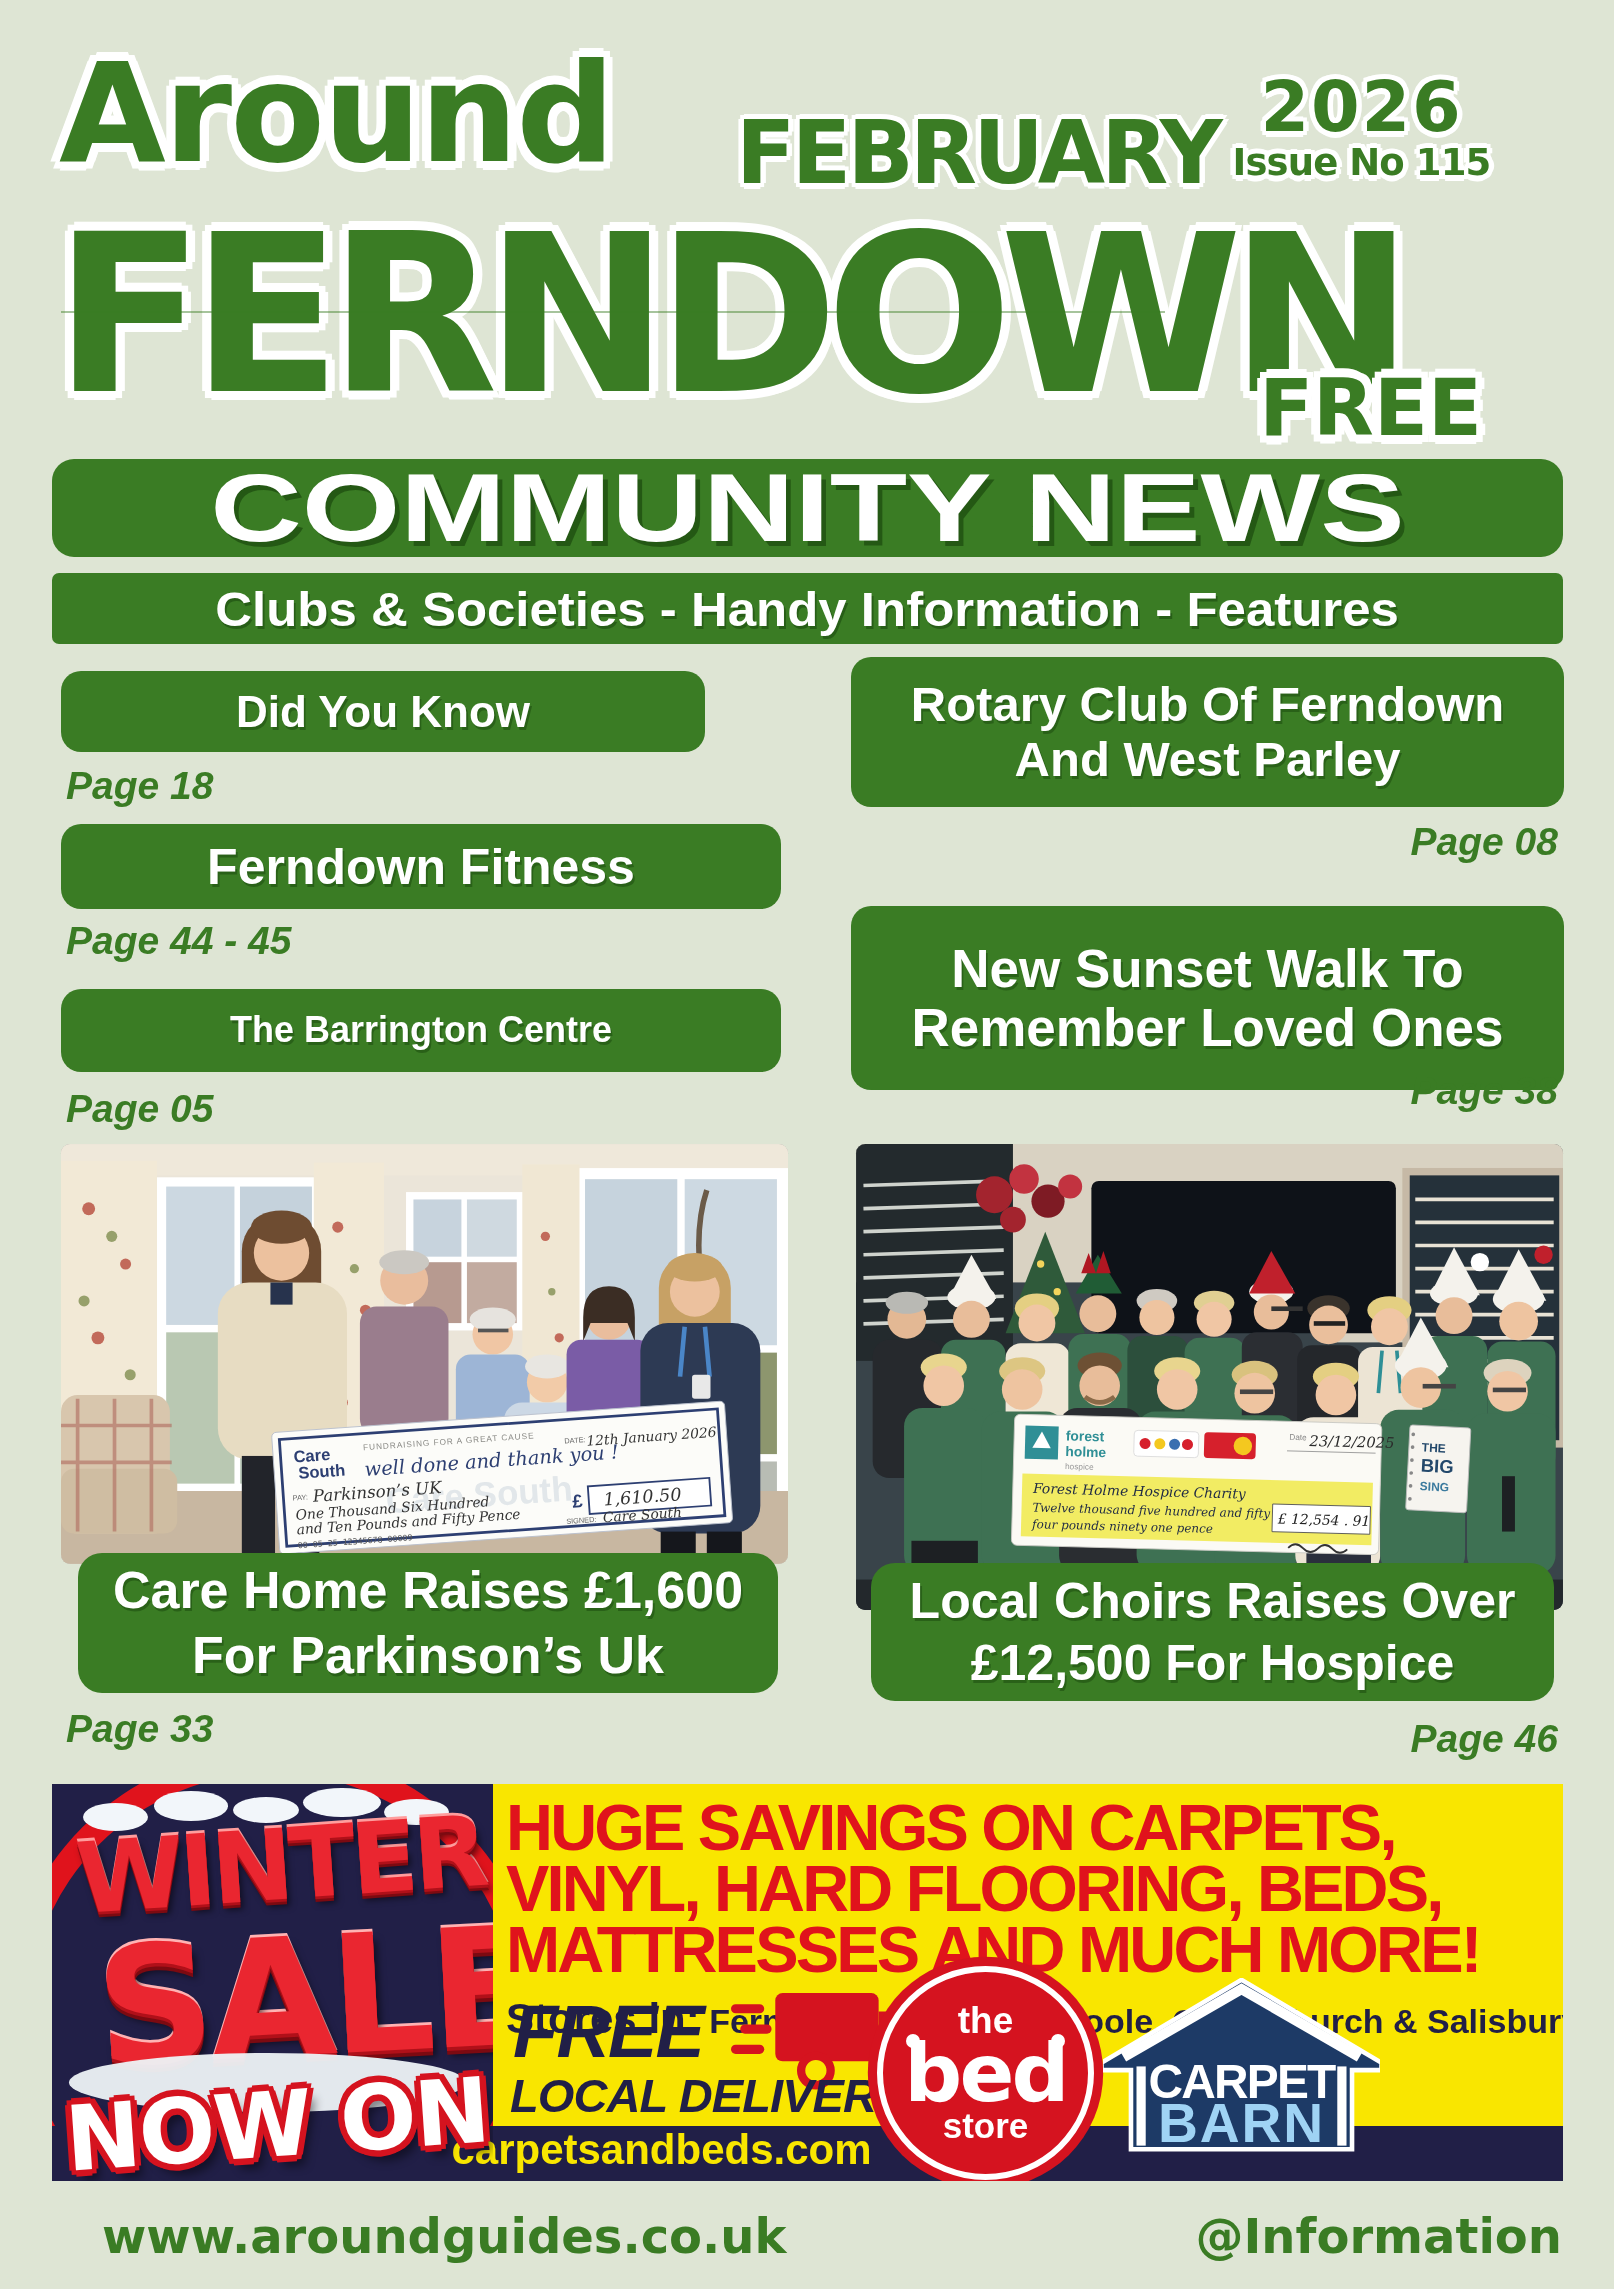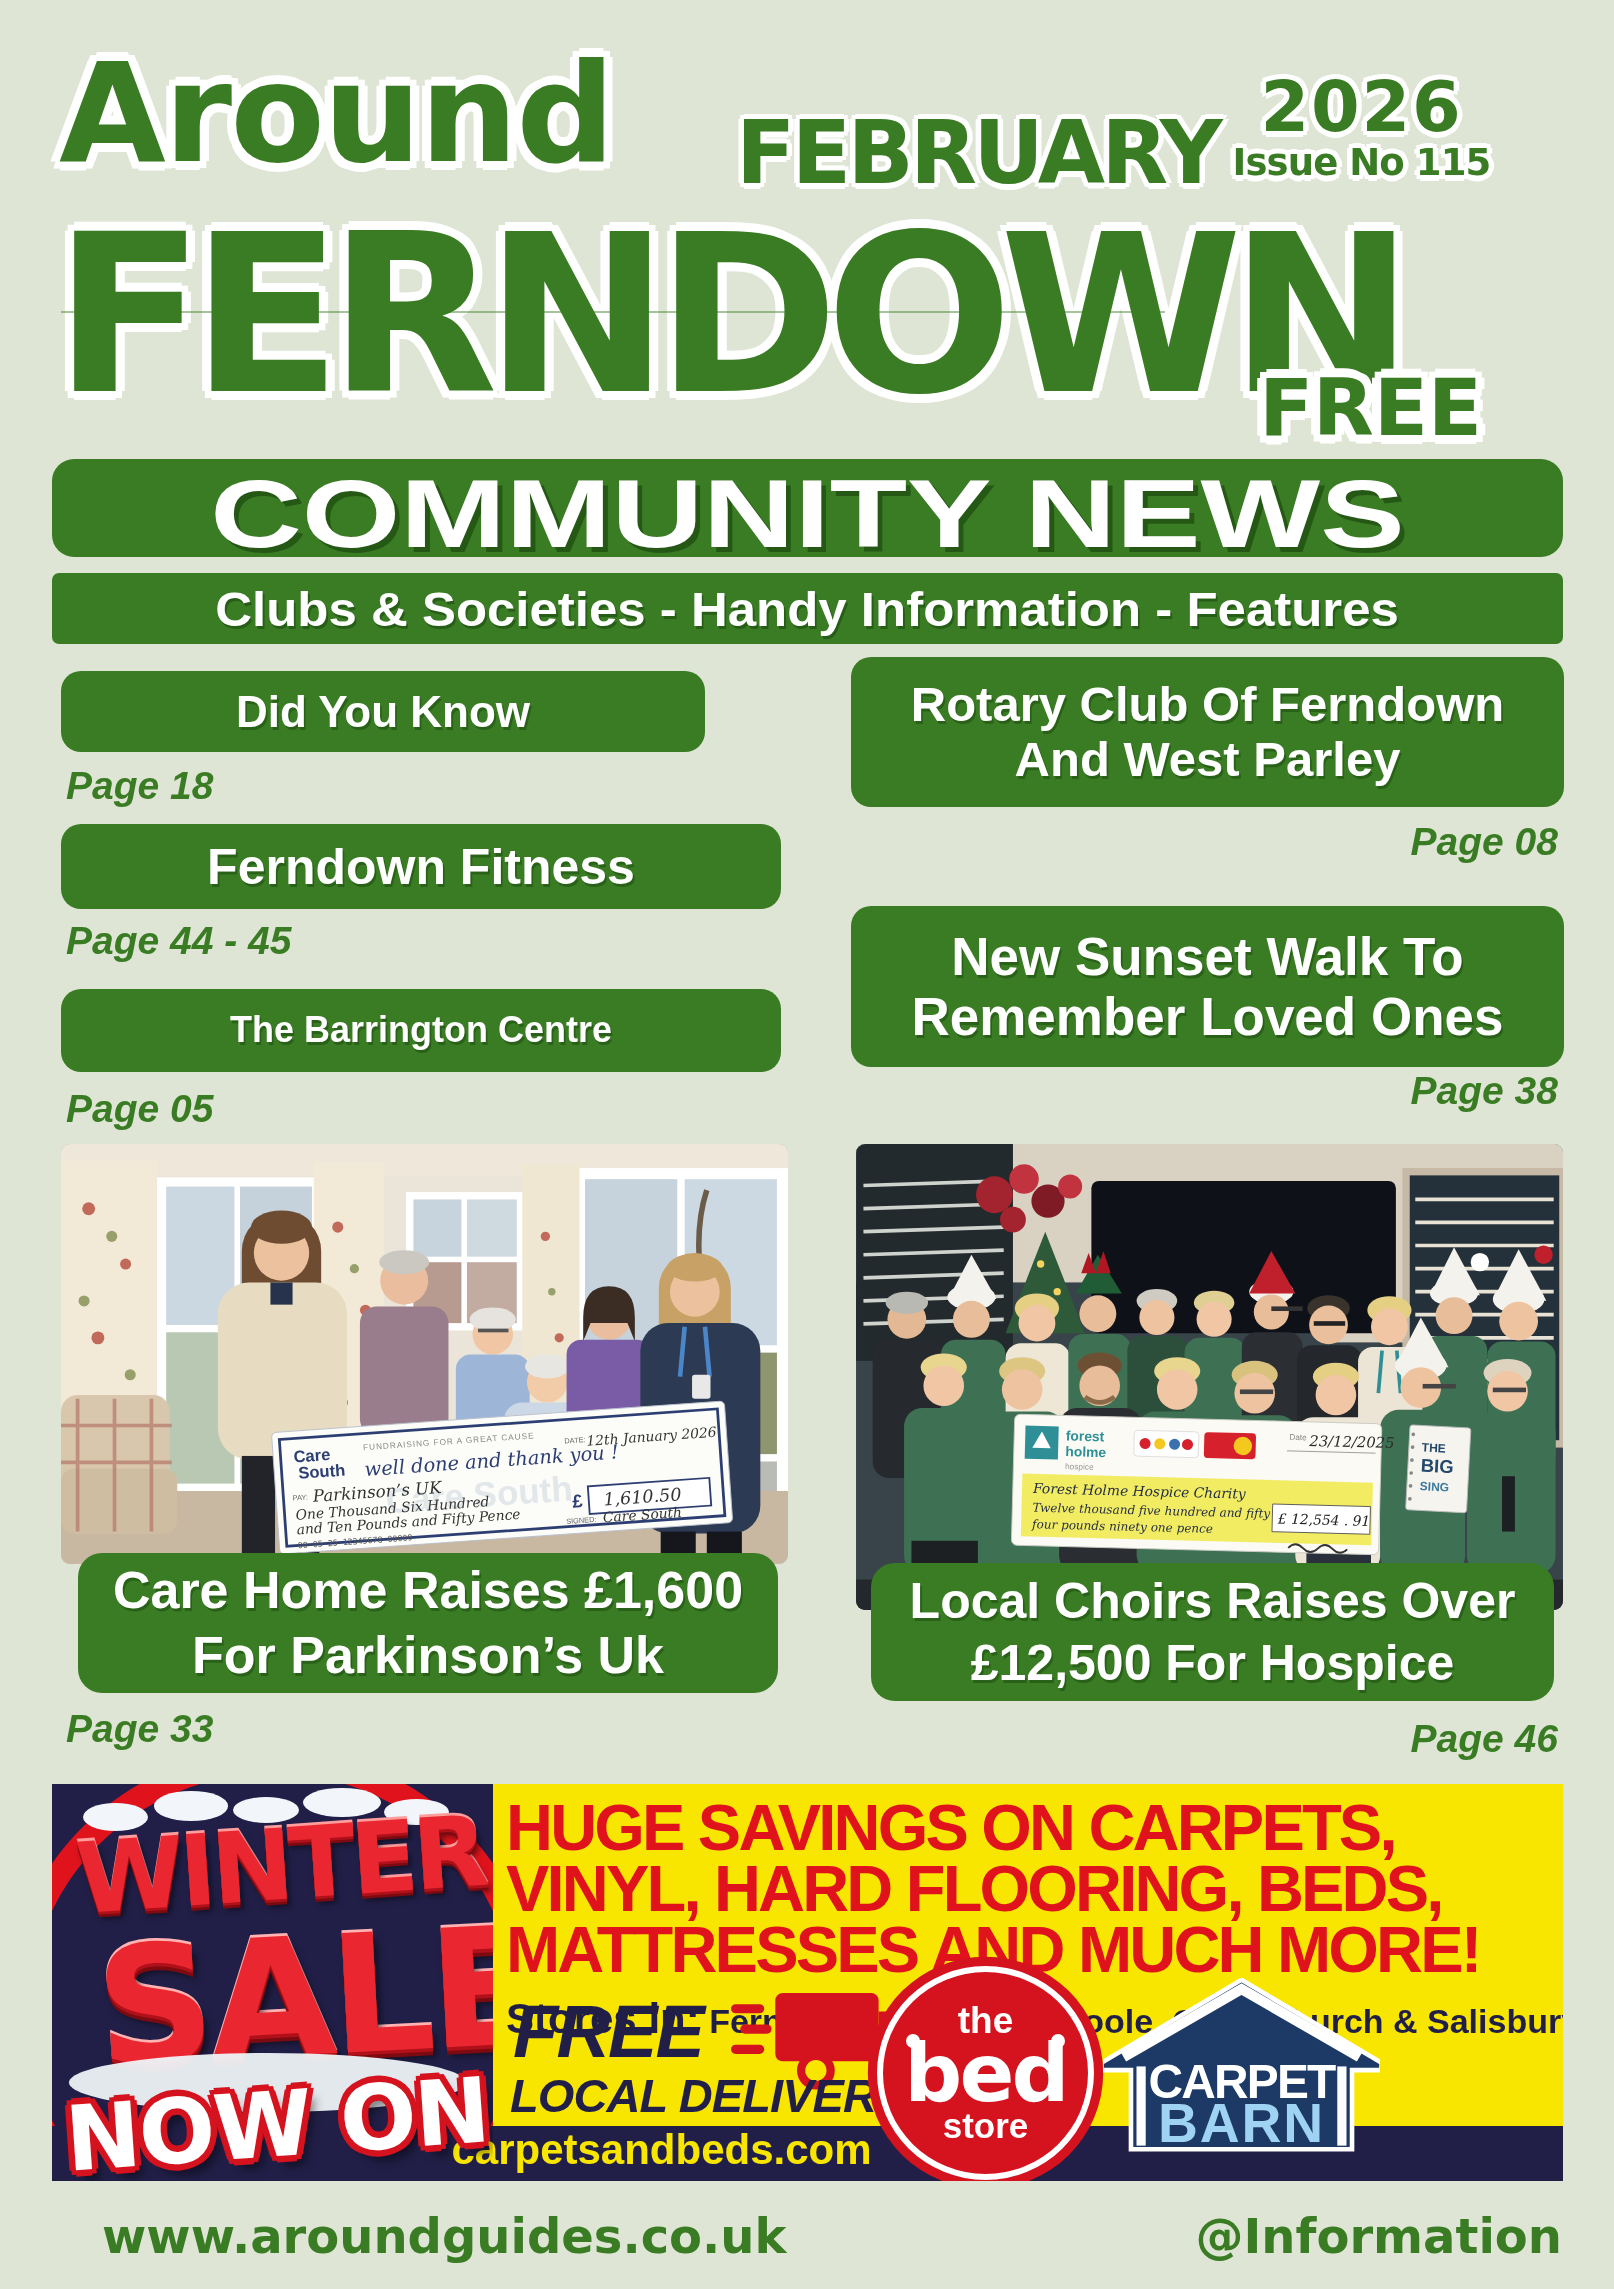--- a/index.html
+++ b/index.html
@@ -19,21 +19,21 @@
   .dj{font-family:"DejaVu Sans",sans-serif;font-weight:bold;}
   .masthead-around{left:59px;top:33px;font-size:138px;letter-spacing:-1.8px;}
   .masthead-month{left:736px;top:102px;font-size:87px;letter-spacing:-3.7px;}
   .yearblock{left:1154px;top:72px;width:415px;text-align:center;line-height:1;}
   .yearblock .yr{font-size:70px;letter-spacing:1.8px;}
   .yearblock .iss{font-size:37px;margin-top:1.8px;letter-spacing:-0.9px;}
   .masthead-title{left:54px;top:205px;font-size:220px;letter-spacing:-13px;line-height:1;}
   .hairline{left:61px;top:311px;width:1104px;height:1.8px;background:rgba(58,124,36,.45);}
   .masthead-region{left:61px;top:353px;font-size:89px;letter-spacing:-2.8px;}
   .masthead-free{left:1172px;top:362px;width:397px;text-align:center;font-size:79px;}
-  .community-bar{left:52px;top:459px;width:1511px;height:98px;background:var(--green);border-radius:22px;display:flex;align-items:flex-start;justify-content:center;overflow:hidden;}
+  .community-bar{left:52px;top:459px;width:1511px;height:98px;background:var(--green);border-radius:22px;display:flex;align-items:center;justify-content:center;overflow:hidden;}
   .community-bar span{display:inline-block;color:#fff;font-weight:bold;font-family:"Liberation Sans",sans-serif;font-size:96px;letter-spacing:0px;transform:scaleX(1.32);text-shadow:3.7px 4.6px 0 rgba(18,58,8,.55);white-space:nowrap;}
   .tagline-bar{left:52px;top:573px;width:1511px;height:71px;background:var(--green);border-radius:7px;display:flex;align-items:center;justify-content:center;}
   .tagline-bar span{color:#fff;font-weight:bold;font-size:49px;letter-spacing:0;text-shadow:1.8px 2.8px 0 rgba(18,58,8,.45);white-space:nowrap;transform:scaleX(1.04);}
   .banner{background:var(--green);border-radius:20px;color:#fff;font-weight:bold;display:flex;align-items:center;justify-content:center;text-align:center;line-height:1.12;text-shadow:1.8px 2.8px 0 rgba(18,58,8,.4);}
   .pagelbl{font-style:italic;font-weight:bold;font-size:39px;color:var(--green);}
   .caption{background:var(--green);border-radius:24px;color:#fff;font-weight:bold;display:flex;flex-direction:column;align-items:center;justify-content:center;text-align:center;line-height:1.25;text-shadow:1.8px 2.8px 0 rgba(18,58,8,.4);z-index:5;}
   .photo{border-radius:9.2px;overflow:hidden;background:#888;}
   .photo svg{display:block;}
   
   .ad{left:52px;top:1784px;width:1511px;height:397px;background:var(--ad-yellow);overflow:hidden;}
@@ -99,21 +99,21 @@
     <span>The Barrington Centre</span>
   </div>
   <div class="abs pagelbl" style="left:66px;top:1087px;">Page 05</div>
 
   <div class="abs banner" style="left:851px;top:657px;width:713px;height:150px;font-size:49px;flex-direction:column;">
     <span>Rotary Club Of Ferndown</span>
     <span>And West Parley</span>
   </div>
   <div class="abs pagelbl" style="left:851px;top:820px;width:707px;text-align:right;">Page 08</div>
 
-  <div class="abs banner" style="left:851px;top:906px;width:713px;height:161px;font-size:53px;flex-direction:column;">
+  <div class="abs banner" style="left:851px;top:906px;width:713px;height:184px;font-size:53px;flex-direction:column;">
     <span>New Sunset Walk To</span>
     <span>Remember Loved Ones</span>
   </div>
   <div class="abs pagelbl" style="left:851px;top:1069px;width:707px;text-align:right;">Page 38</div>
 
   <div class="abs photo" style="left:61px;top:1144px;width:727px;height:420px;">
     <svg width="727" height="420" viewBox="0 0 788 455">
       <rect x="0" y="0" width="788" height="455" fill="#ebe5d9"></rect>
       <rect x="0" y="0" width="788" height="34" fill="#efe8da"></rect>
 

